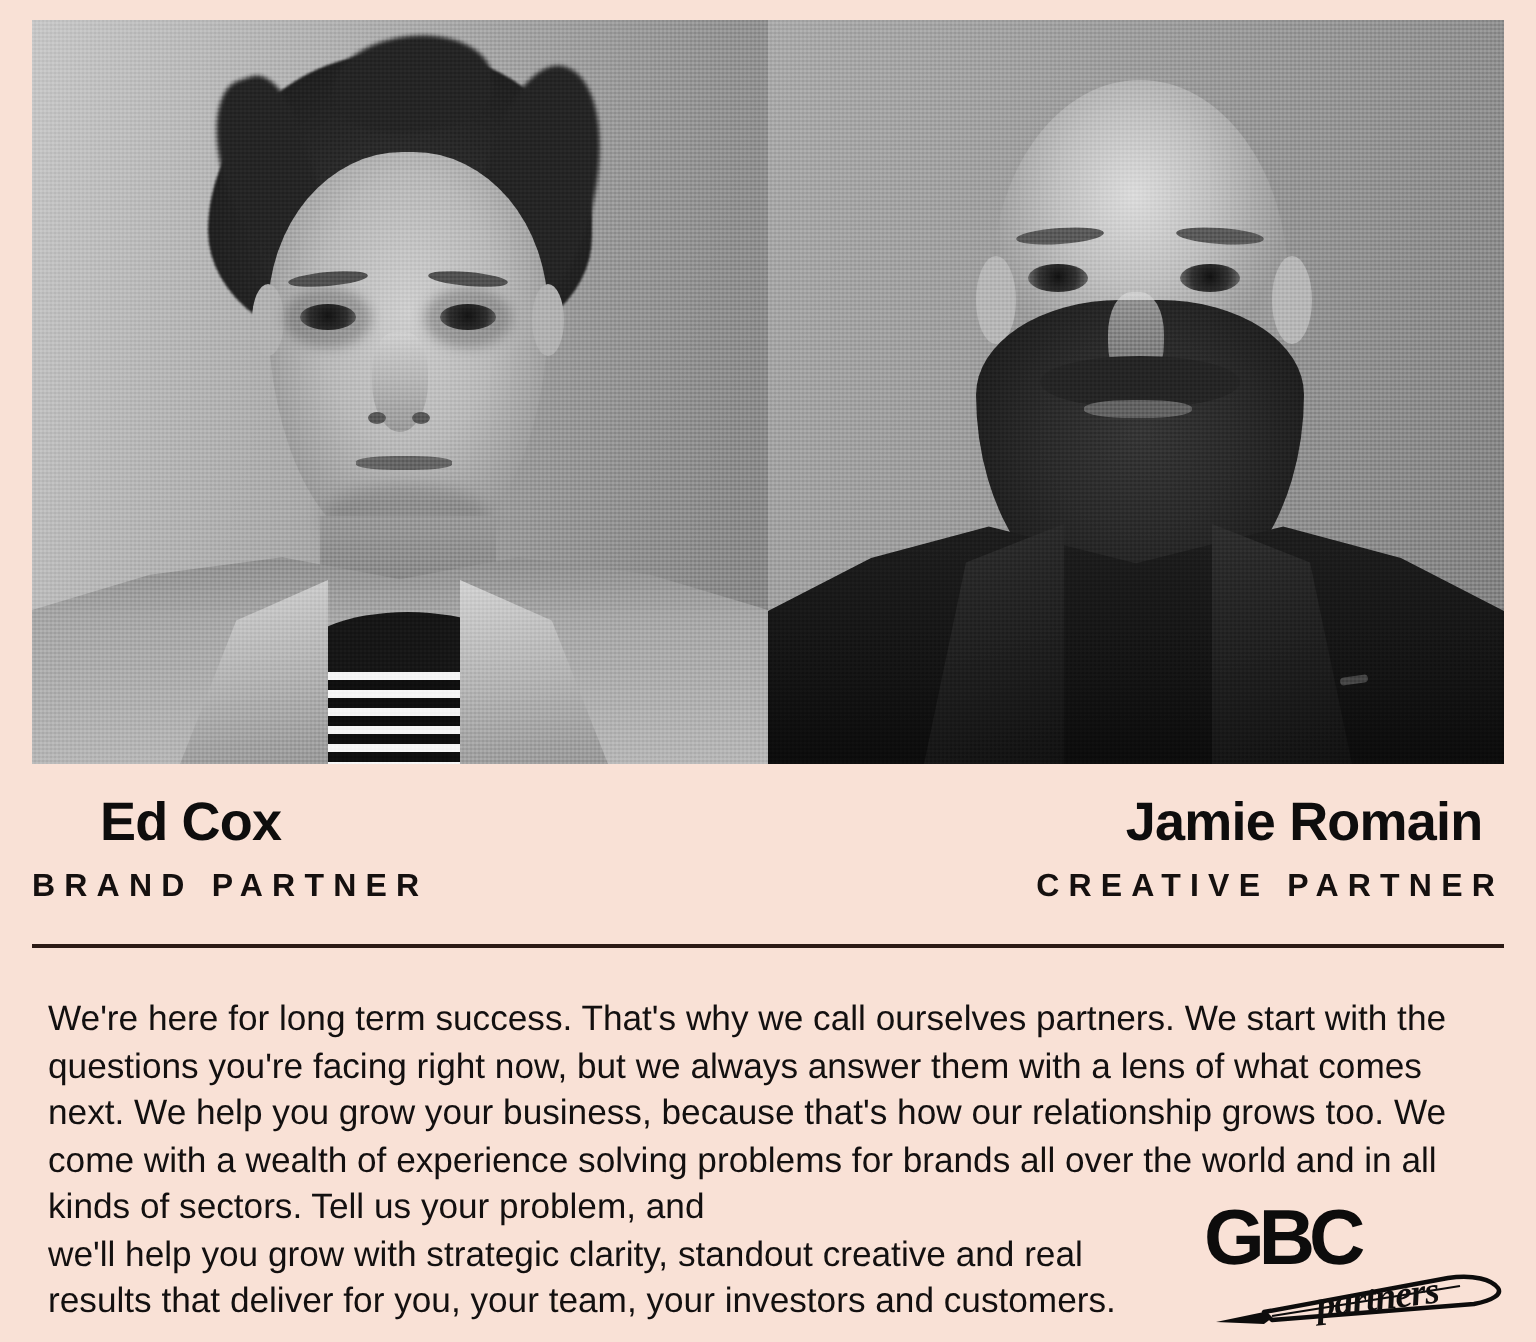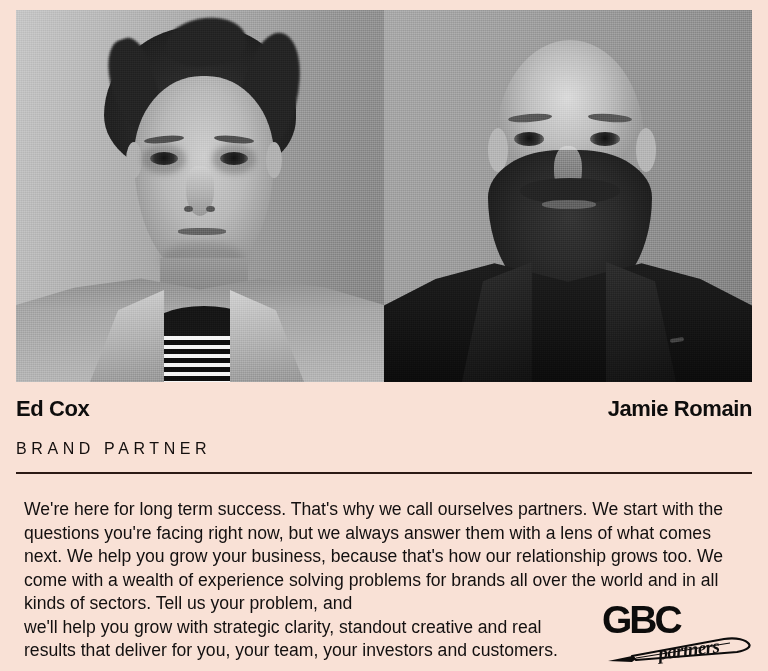--- a/index.html
+++ b/index.html
@@ -201,26 +201,26 @@
 
   
   .names {
     position:absolute;
     left:16px; top:398px; width:736px;
     display:flex; justify-content:space-between; align-items:flex-start;
   }
   .name-block { color:#111; }
   .name-block.right { text-align:center; }
   .person-name {
-    font-size:22px; font-weight:bold; line-height:1.0;
-    letter-spacing:-.4px; color:#0e0d0d;
+    font-size:27px; font-weight:bold; line-height:1.0;
+    letter-spacing:-.4px; color:#0e0d0d;margin-left:34px;
   }
   .person-role {
-    font-size:16px; font-weight:400; letter-spacing:4.6px;
-    margin-top:20px; color:#15100f;
+    font-size:16px; font-weight:700; letter-spacing:4.6px;
+    margin-top:10px; color:#15100f;
   }
 
   
   .divider {
     position:absolute; left:16px; top:472px;
     width:736px; height:2px; background:#2c1a15;
   }
 
   
   .body-copy {
@@ -308,20 +308,21 @@
     </div>
   </div>
 
   <div class="names">
     <div class="name-block left">
       <div class="person-name">Ed Cox</div>
       <div class="person-role">BRAND PARTNER</div>
     </div>
     <div class="name-block right">
       <div class="person-name">Jamie Romain</div>
+      <div class="person-role">CREATIVE PARTNER</div>
     </div>
   </div>
 
   <div class="divider"></div>
 
   <div class="body-copy">We're here for long term success. That's why we call ourselves partners. We start with the questions you're facing right now, but we always answer them with a lens of what comes next. We help you grow your business, because that's how our relationship grows too. We come with a wealth of experience solving problems for brands all over the world and in all kinds of sectors. Tell us your problem, and
 we'll help you grow with strategic clarity, standout creative and real
 results that deliver for you, your team, your investors and customers.</div>
 
   <div class="logo">

